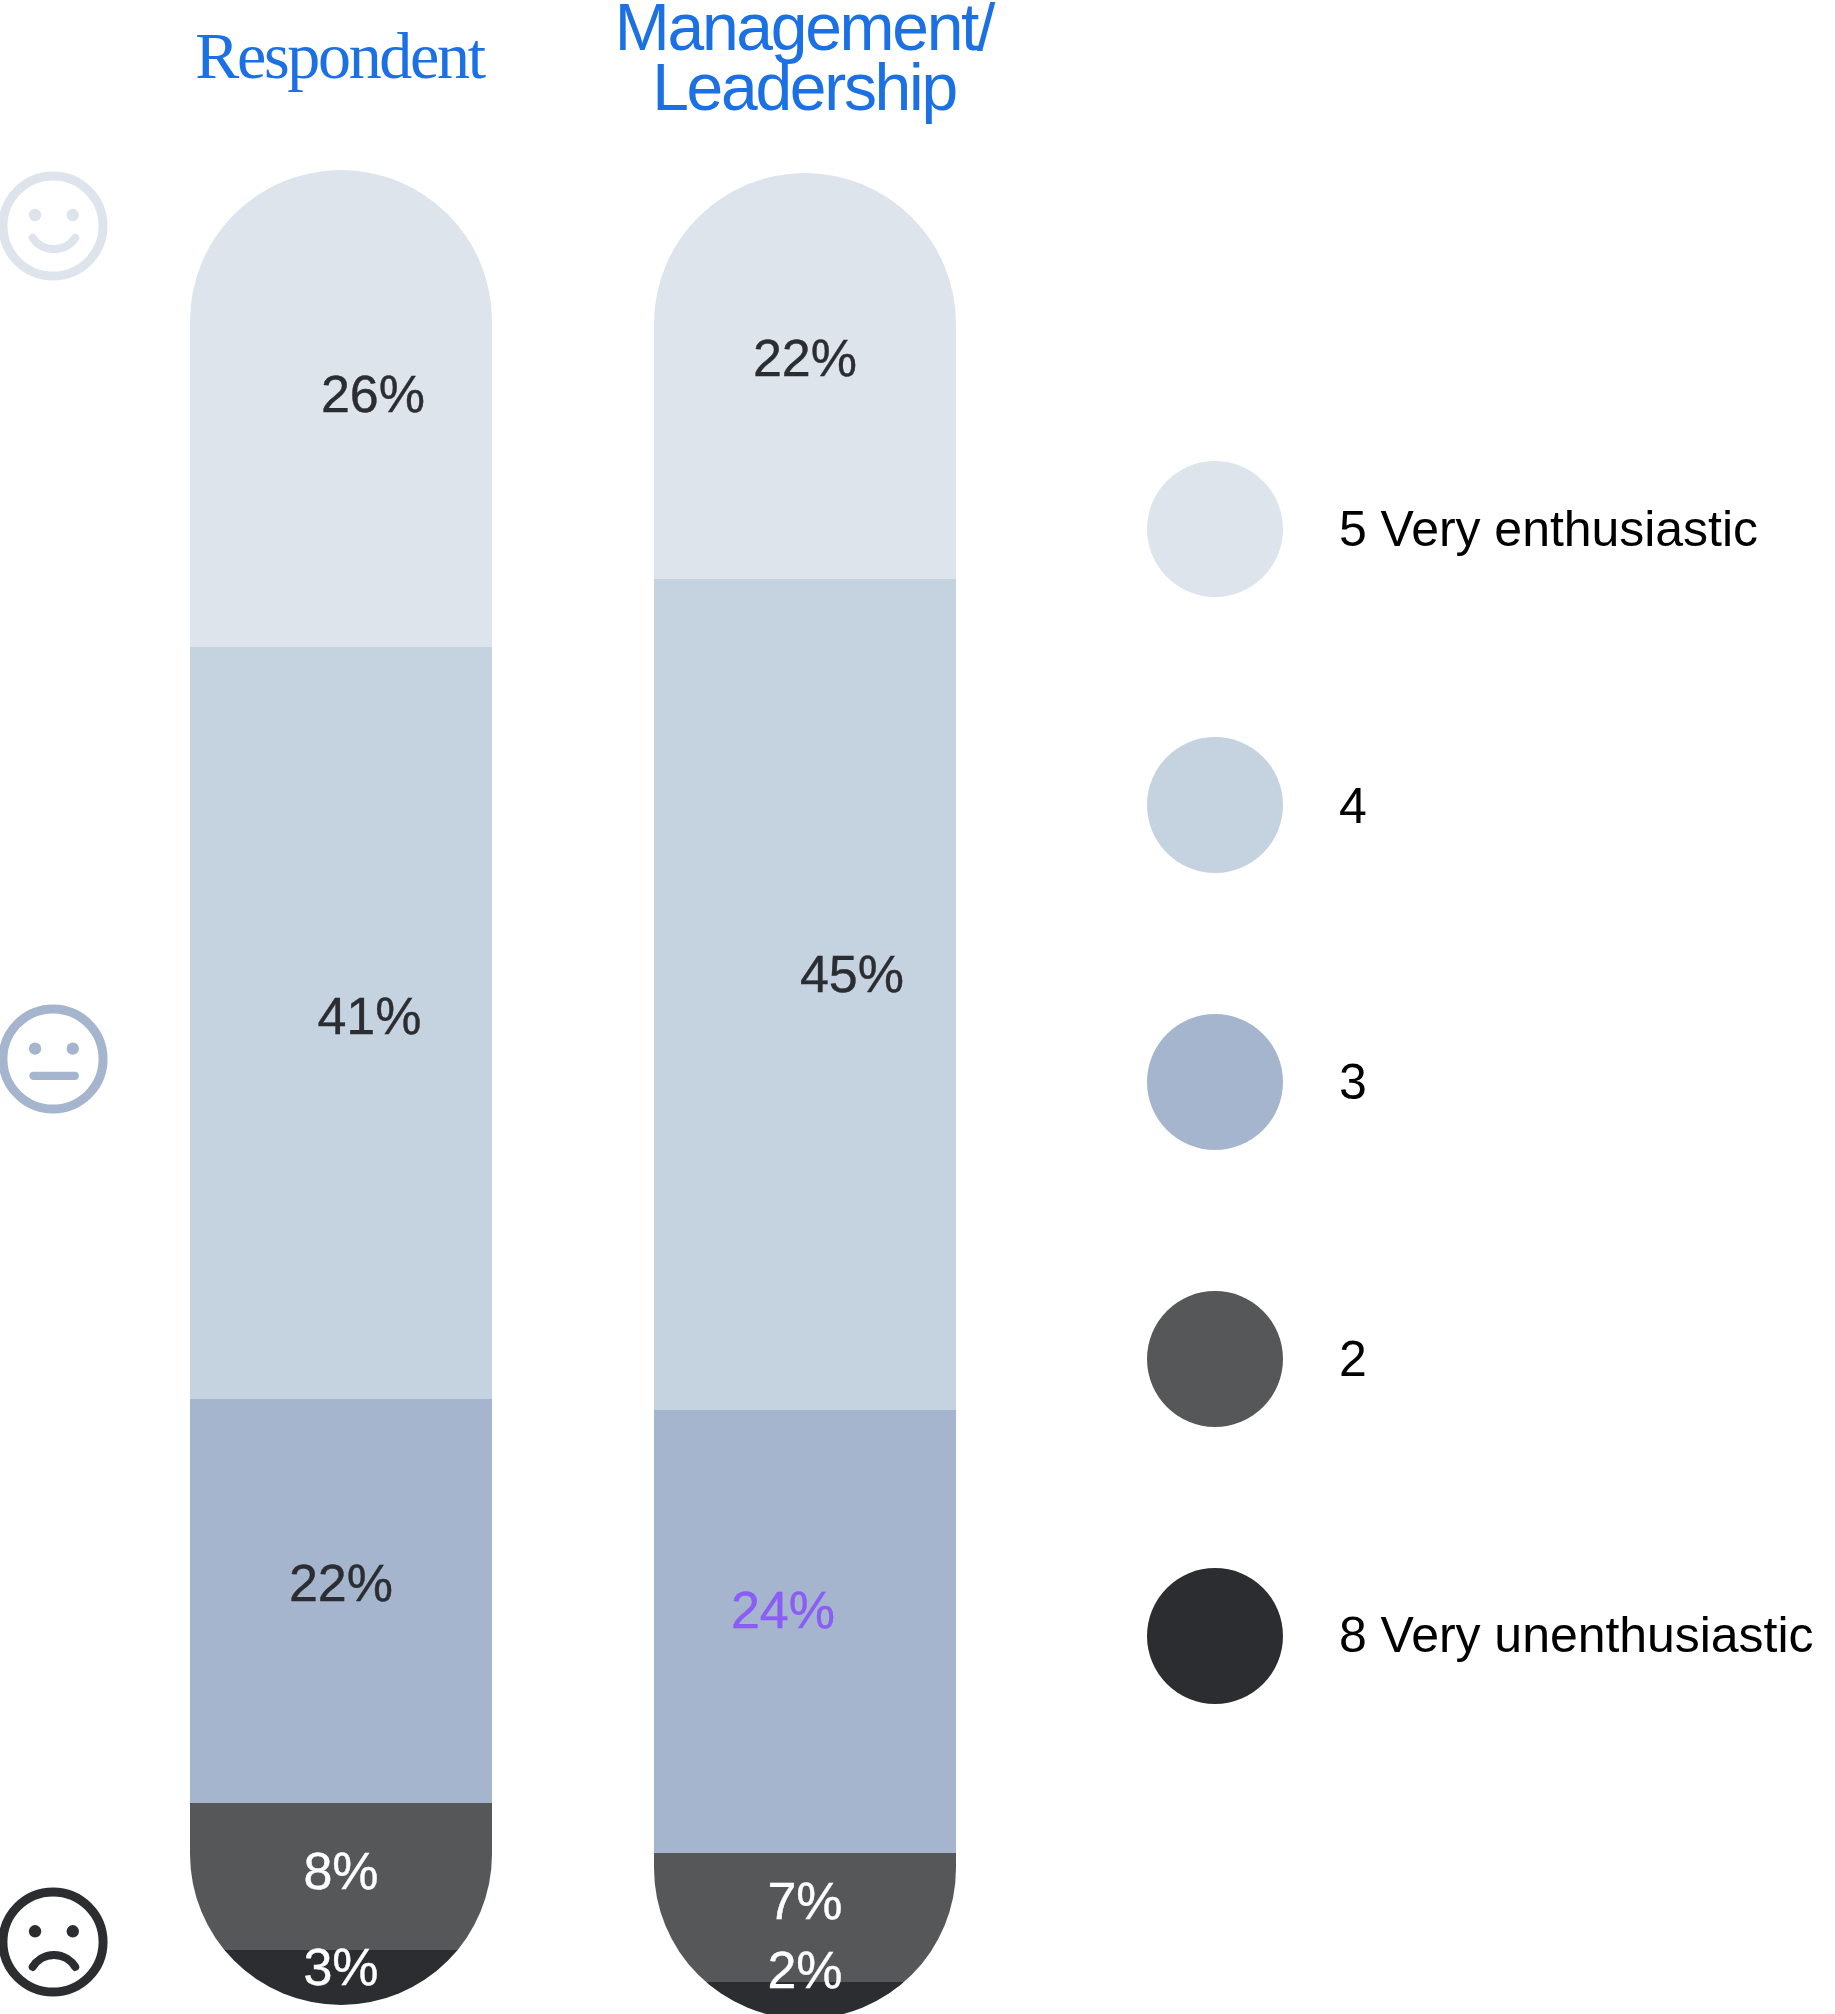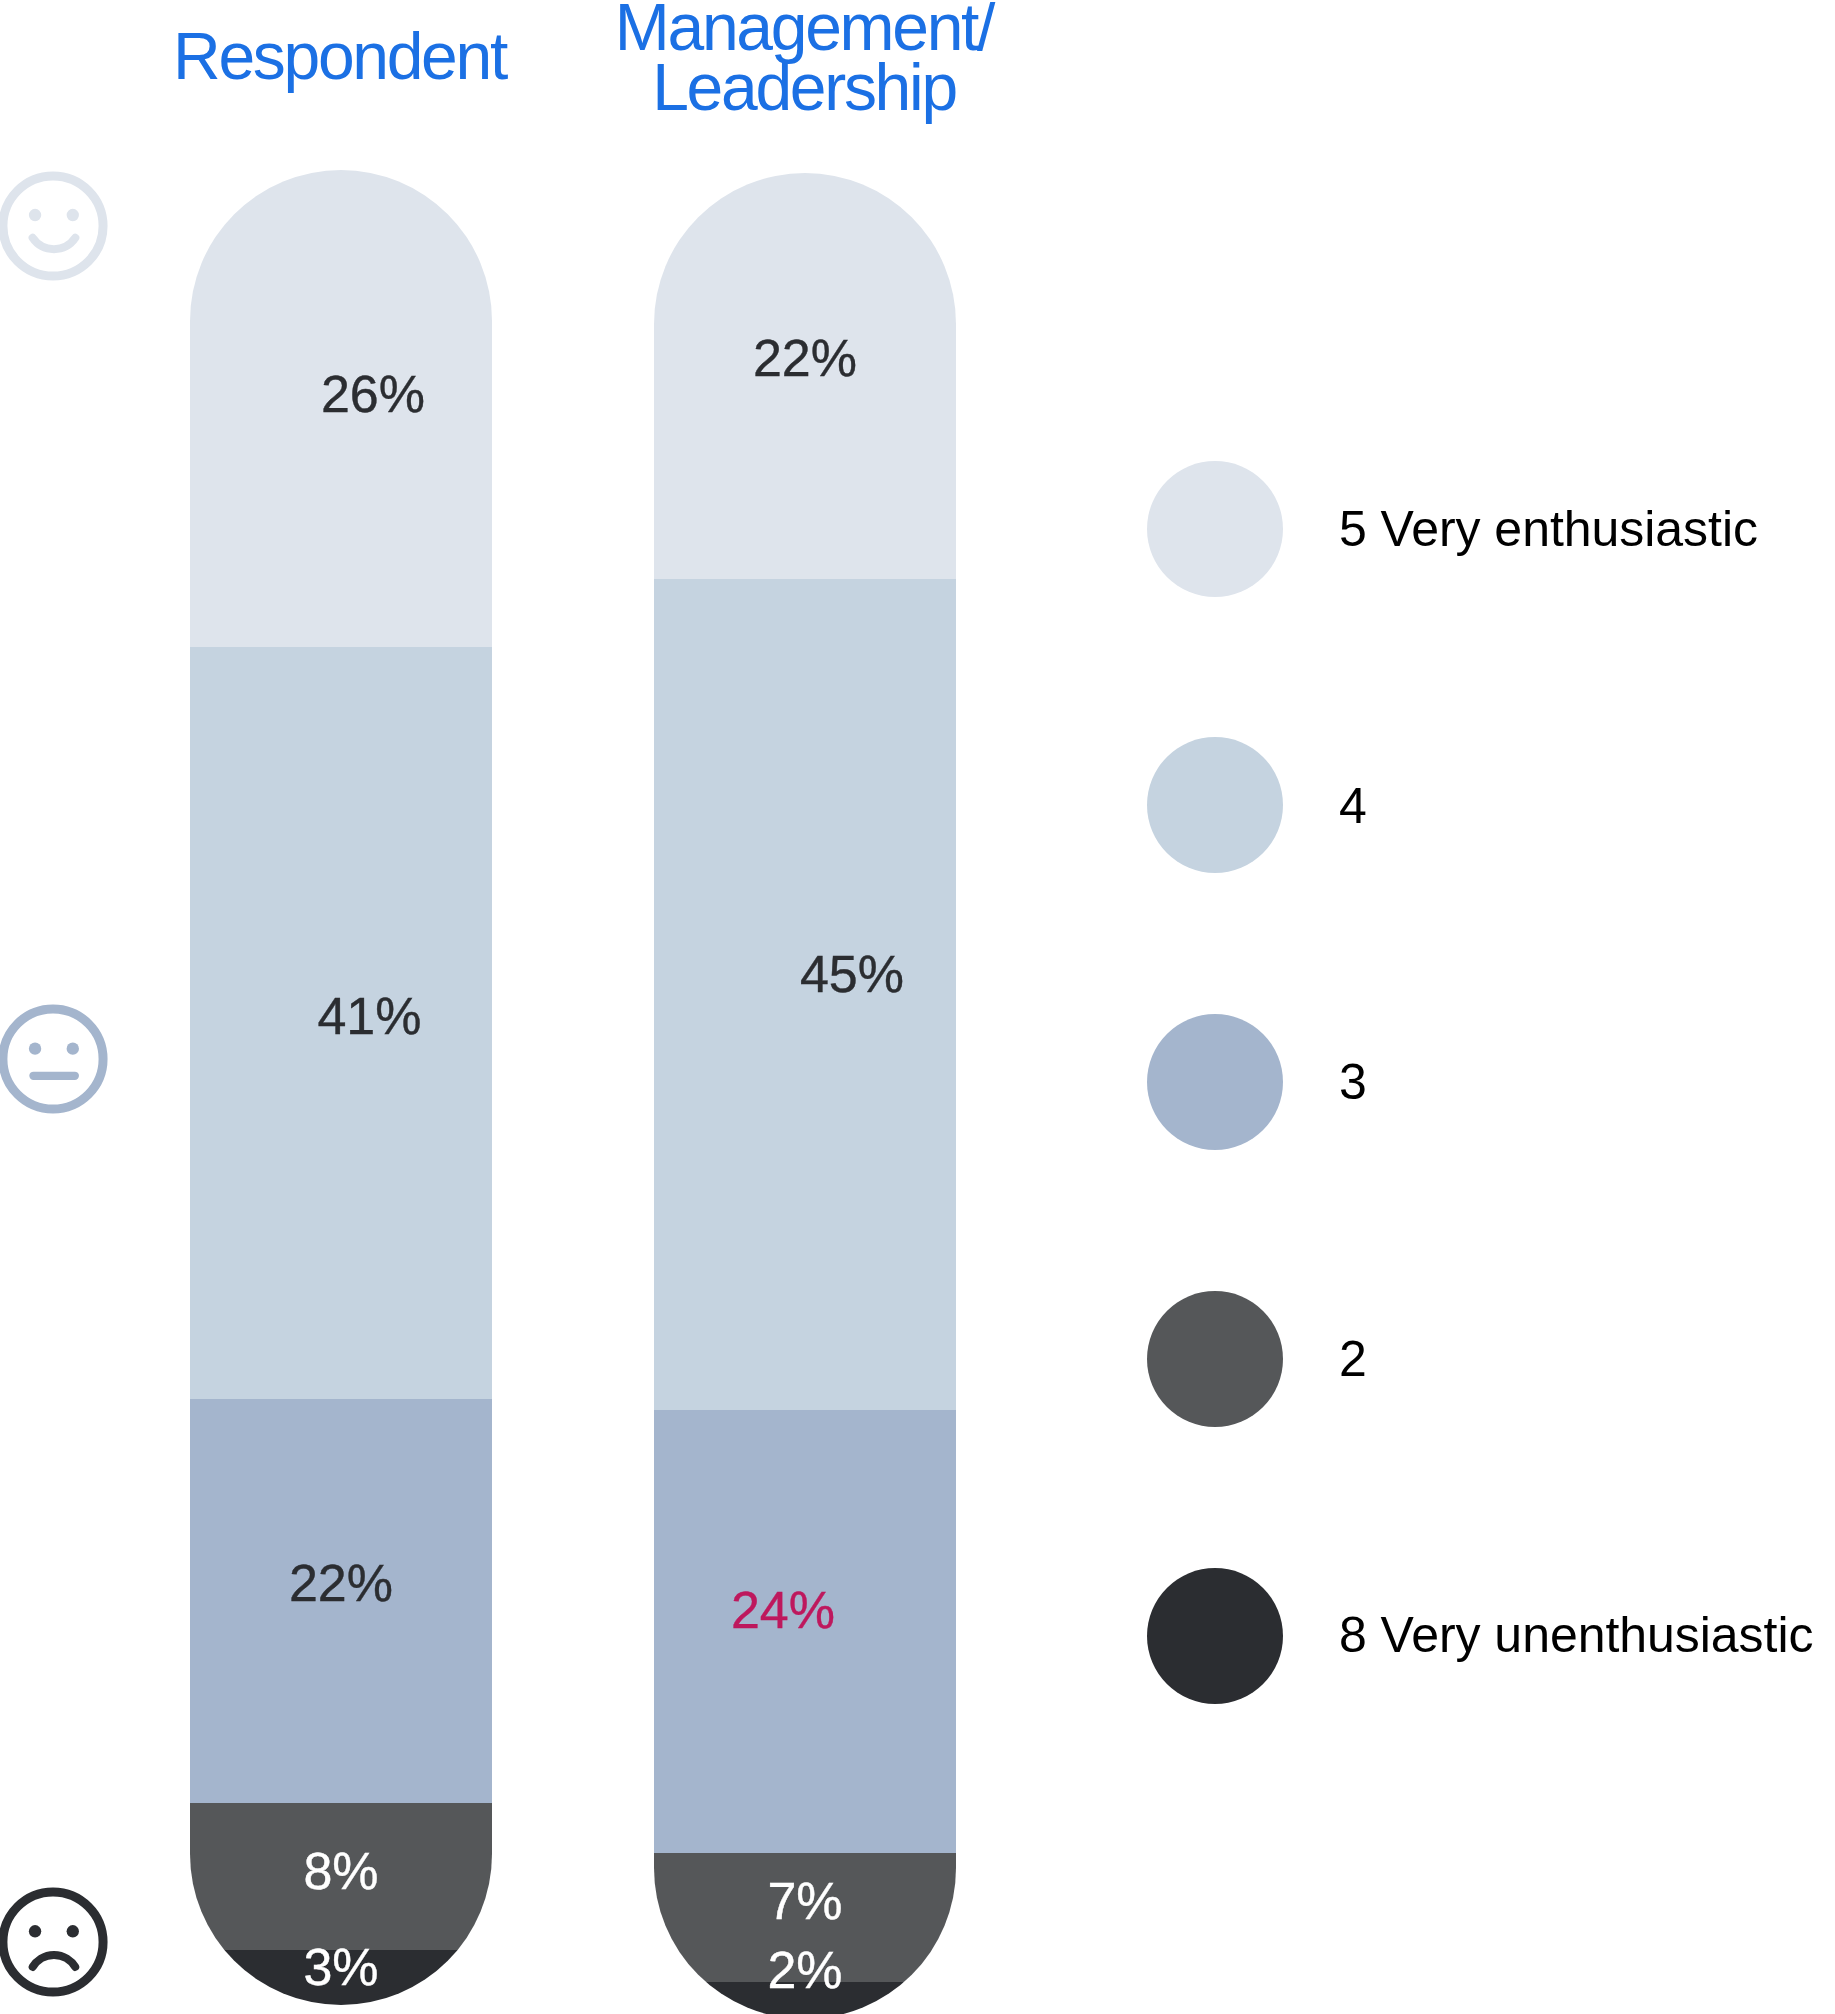--- a/index.html
+++ b/index.html
@@ -27,21 +27,21 @@
   .legend-dot { position:absolute; border-radius:50%; }
   .legend-label { position:absolute; font-size:50px; color:#000000;
                   white-space:nowrap; font-weight:400; line-height:1;
                   letter-spacing:-0.04px; }
 </style>
 </head>
 <body>
 
 <div id="stage">
 
-  <div class="col-title" style="left:170px; top:26px; width:339px;">Respondent</div>
+  <div class="col-title" style="left:170px; top:26px; width:339px;font-family:Liberation Serif, serif;">Respondent</div>
   <div class="col-title" style="left:604px; top:-2.6px; width:400px;">Management/
 Leadership</div>
 
   <svg class="face-icon" style="left:-7.6px; top:165px;" width="122" height="122" viewBox="0 0 140 140">
     <circle cx="70" cy="70" r="57.45" fill="none" stroke="#dee4ec" stroke-width="10.3"></circle>
     <circle cx="49.4" cy="57.4" r="7.1" fill="#dee4ec"></circle>
     <circle cx="92.7" cy="57.4" r="7.1" fill="#dee4ec"></circle>
     <path d="M 46.6 83.6 A 29.6 29.6 0 0 0 95.6 83.6" fill="none" stroke="#dee4ec" stroke-width="9.2" stroke-linecap="round"></path>
   </svg>
 
@@ -74,21 +74,21 @@
 
   <div class="bar" style="left:654px; top:173px; width:302px; height:1846px; border-radius:151px;">
     <div class="seg" style="top:0px; height:406px; background:#dee4ec;"></div>
     <div class="seg" style="top:406px; height:831px; background:#c5d3e0;"></div>
     <div class="seg" style="top:1237px; height:443px; background:#a4b5cd;"></div>
     <div class="seg" style="top:1680px; height:129px; background:#555759;"></div>
     <div class="seg" style="top:1809px; height:37px; background:#2b2d31;"></div>
   </div>
   <div class="seg-label" style="left:654px; top:332px; width:302px; color:#2b2d31;">22%</div>
   <div class="seg-label" style="left:654px; top:948px; width:302px; color:#2b2d31;margin-left:47px;">45%</div>
-  <div class="seg-label" style="left:654px; top:1584px; width:258px; color:#be185d;">24%</div>
+  <div class="seg-label" style="left:654px; top:1584px; width:258px; color:#8b5cf6;">24%</div>
   <div class="seg-label" style="left:654px; top:1875px; width:302px; color:#ffffff;">7%</div>
   <div class="seg-label" style="left:654px; top:1944px; width:302px; color:#ffffff;">2%</div>
 
   <div class="legend-dot" style="left:1147px; top:461px; width:136px; height:136px; background:#dee4ec;"></div>
   <div class="legend-label" style="left:1339px; top:504px;">5 Very enthusiastic</div>
 
   <div class="legend-dot" style="left:1147px; top:737px; width:136px; height:136px; background:#c5d3e0;"></div>
   <div class="legend-label" style="left:1339px; top:781px;">4</div>
 
   <div class="legend-dot" style="left:1147px; top:1014px; width:136px; height:136px; background:#a4b5cd;"></div>

